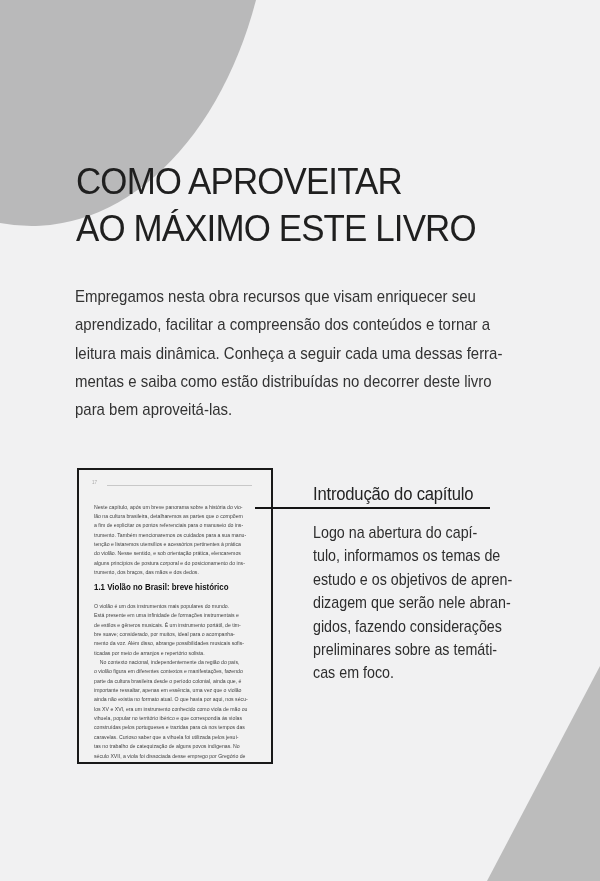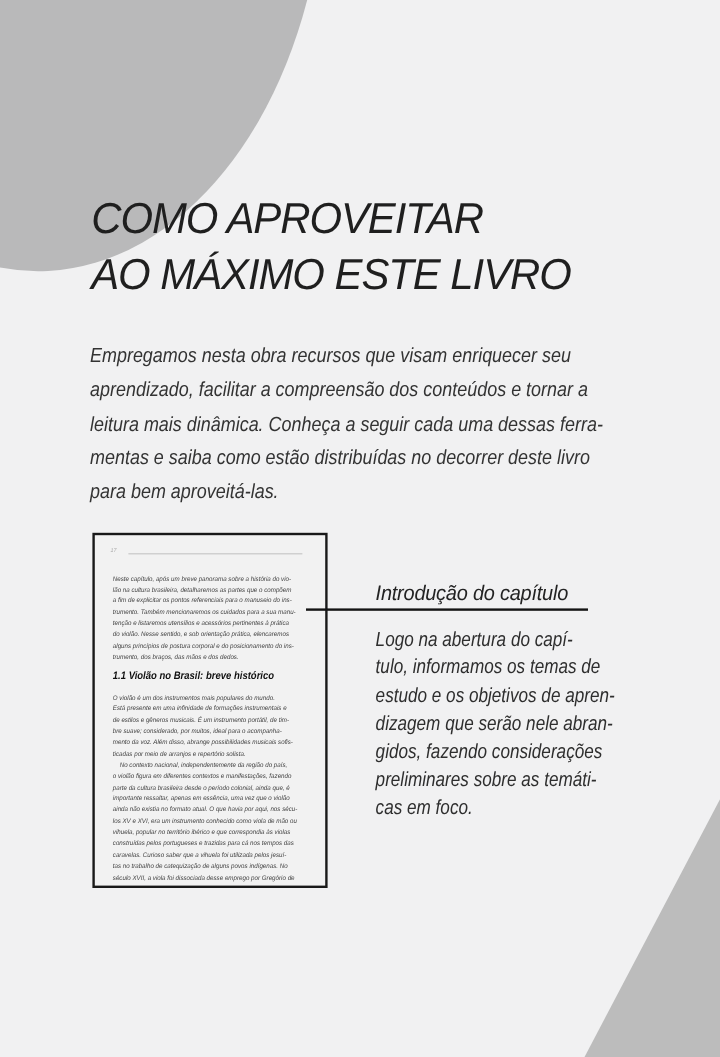--- a/index.html
+++ b/index.html
@@ -25,21 +25,21 @@
   }
 
   .intro {
     left: 75px; top: 283px;
     font-size: 17px; line-height: 28.3px;
     color: #333;
     transform: scaleX(0.88); transform-origin: 0 0;
   }
 
   .preview {
-    left: 77px; top: 444px;
+    left: 77px; top: 468px;
     width: 192px; height: 292px;
     border: 2.5px solid #191919;
     background: #f2f2f2;
   }
   .pv-num {
     left: 13px; top: 10px;
     font-size: 4.5px; line-height: 5px;
     color: #a9a9a9;
   }
   .pv-rule {
@@ -79,21 +79,21 @@
   .callout-body {
     left: 313px; top: 521px;
     font-size: 17px; line-height: 23.4px;
     color: #2e2e2e;
     transform: scaleX(0.84); transform-origin: 0 0;
   }
 </style>
 </head>
 <body>
 
-<div style="width:600px;height:648px;position:relative;font-style:italic;">
+<div style="width:600px;height:648px;position:relative;">
 
   <svg class="bg-shapes" viewBox="0 0 600 881" aria-hidden="true">
     <path d="M 0 0 L 256 0 A 240 350 0 0 1 0 223 Z" fill="#b9b9ba"></path>
     <path d="M 600 666 L 600 881 L 487 881 Z" fill="#bcbcbc"></path>
   </svg>
 
   <h1 class="abs title lines">COMO APROVEITAR
 AO MÁXIMO ESTE LIVRO</h1>
 
   <div class="abs intro lines">Empregamos nesta obra recursos que visam enriquecer seu

